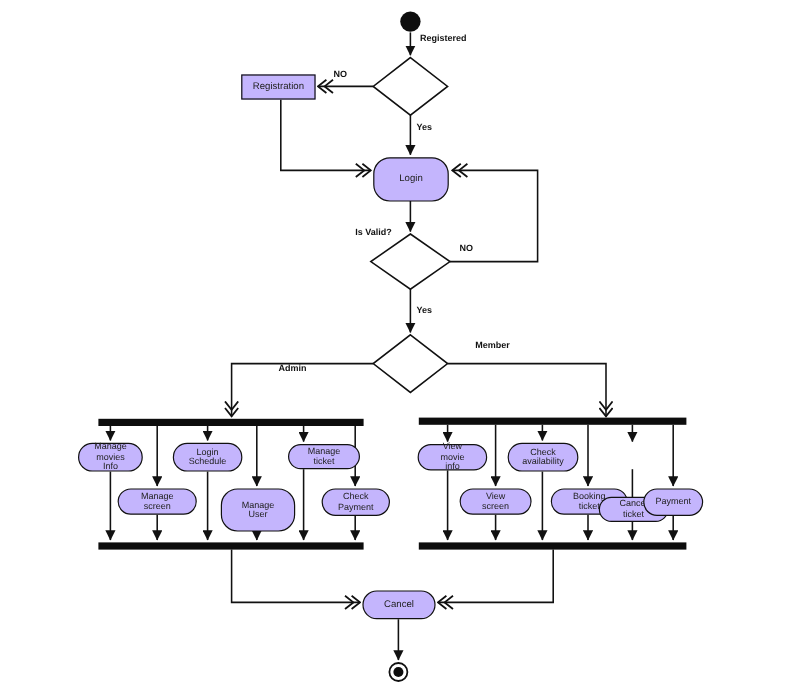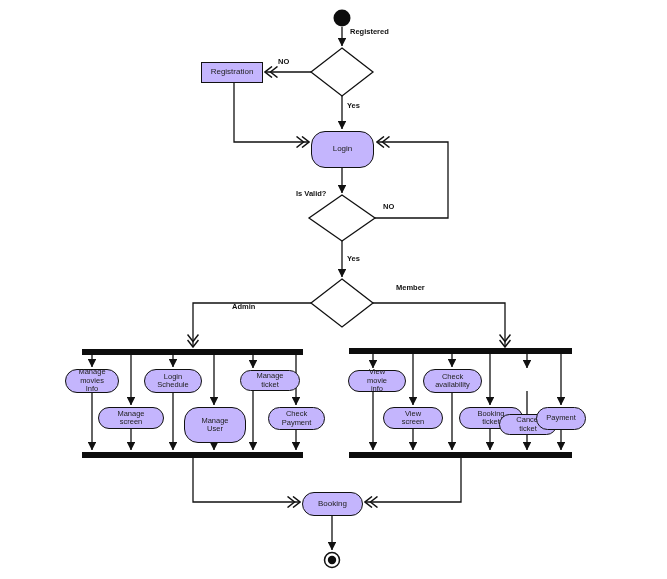--- a/index.html
+++ b/index.html
@@ -110,21 +110,21 @@
   <div class="node oval" style="left:224px;top:370px;width:60px;height:21px;font-size:7.5px;margin-left:16px;">Manage ticket</div>
   <div class="node oval" style="left:268px;top:407px;width:57px;height:23px;font-size:7.5px;">Check Payment</div>
 
   <div class="node oval" style="left:348px;top:370px;width:58px;height:22px;font-size:7.5px;">View movie info</div>
   <div class="node oval" style="left:383px;top:407px;width:60px;height:22px;font-size:7.5px;">View screen</div>
   <div class="node oval" style="left:423px;top:369px;width:59px;height:24px;font-size:7.5px;">Check availability</div>
   <div class="node oval" style="left:459px;top:407px;width:64px;height:22px;font-size:7.5px;">Booking ticket</div>
   <div class="node oval" style="left:499px;top:370px;width:58px;height:21px;font-size:7.5px;margin-top:44px;">Cancel ticket</div>
   <div class="node oval" style="left:536px;top:407px;width:50px;height:23px;font-size:7.5px;">Payment</div>
 
-  <div class="node oval" style="left:302px;top:492px;width:61px;height:24px;">Booking</div>
+  <div class="node oval" style="left:302px;top:492px;width:61px;height:24px;">Cancel</div>
 
   <div class="elabel" style="left:350px;top:27px;">Registered</div>
   <div class="elabel" style="left:278px;top:57px;">NO</div>
   <div class="elabel" style="left:347px;top:101px;">Yes</div>
   <div class="elabel" style="left:296px;top:189px;">Is Valid?</div>
   <div class="elabel" style="left:383px;top:202px;">NO</div>
   <div class="elabel" style="left:347px;top:254px;">Yes</div>
   <div class="elabel" style="left:232px;top:283px;margin-top:19px;">Admin</div>
   <div class="elabel" style="left:396px;top:283px;">Member</div>
 

